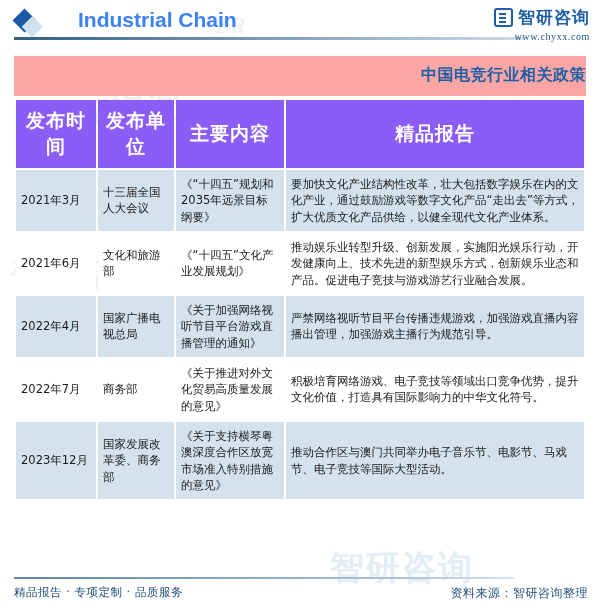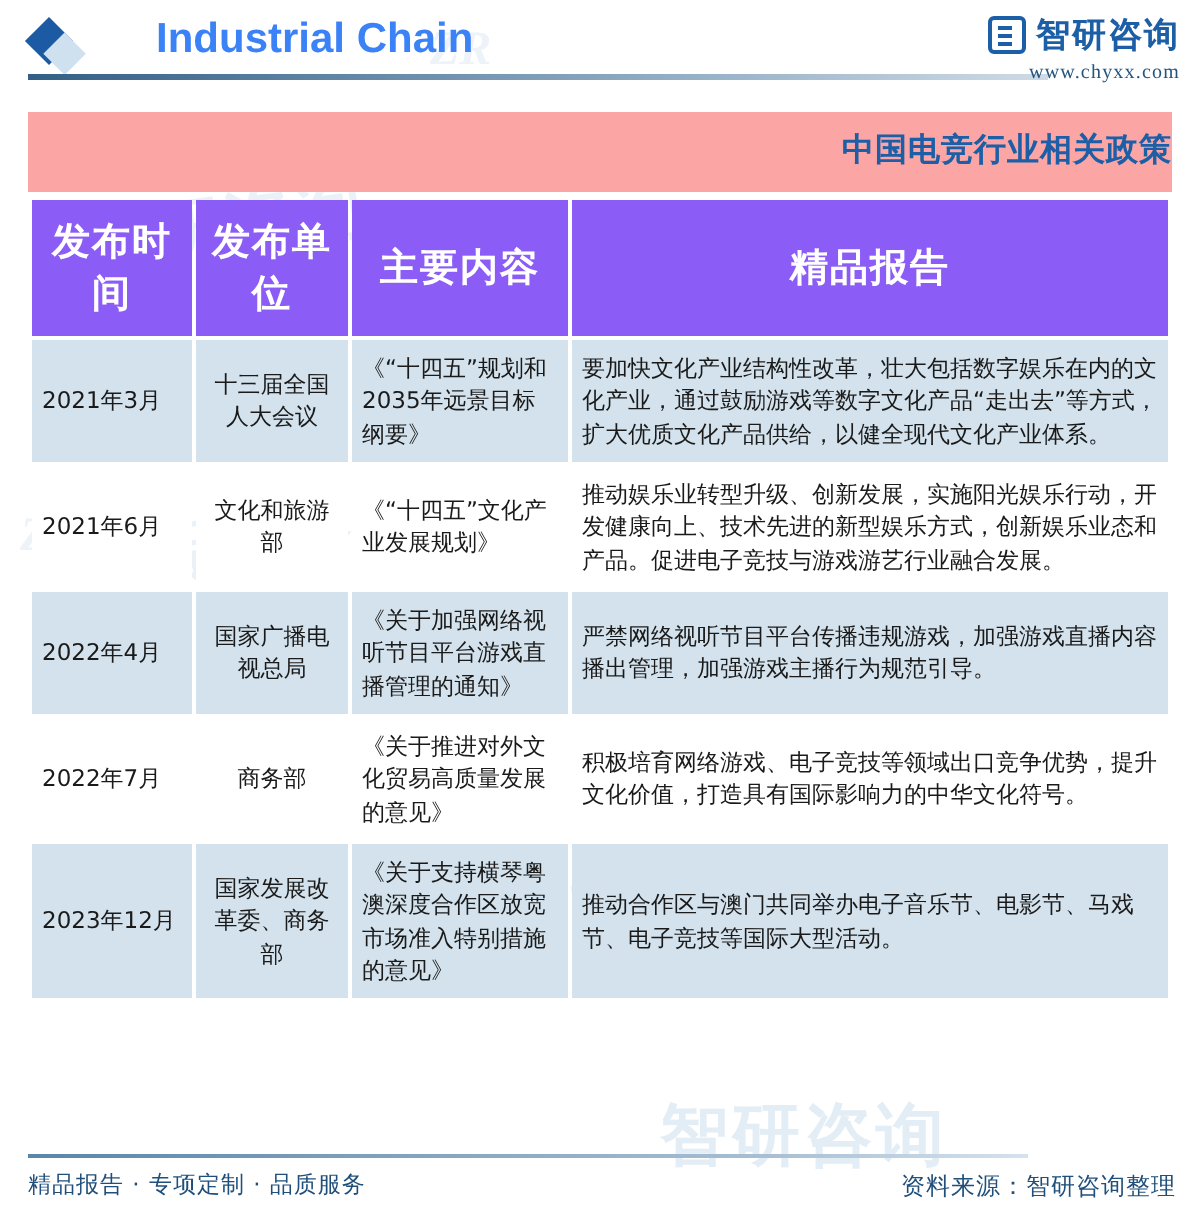--- a/index.html
+++ b/index.html
@@ -175,21 +175,21 @@
     font-size: 11.5px;
     color: #1a1a1a;
     padding: 6px 5px;
     vertical-align: middle;
     line-height: 1.42;
   }
   tr.odd td { background: #d3e2ec; }
   tr.even td { background: #ffffff; }
 
   td.c-date   { width: 76px; }
-  td.c-unit   { text-align: center; width: 72px; }
+  td.c-unit   { width: 72px; }
   td.c-name   { text-align: left;   width: 104px; }
   td.c-main   { text-align: left; }
 
   th.h-date { width: 76px; }
   th.h-unit { width: 72px; }
   th.h-name { width: 104px; }
 
   
   .footer {
     position: absolute;

